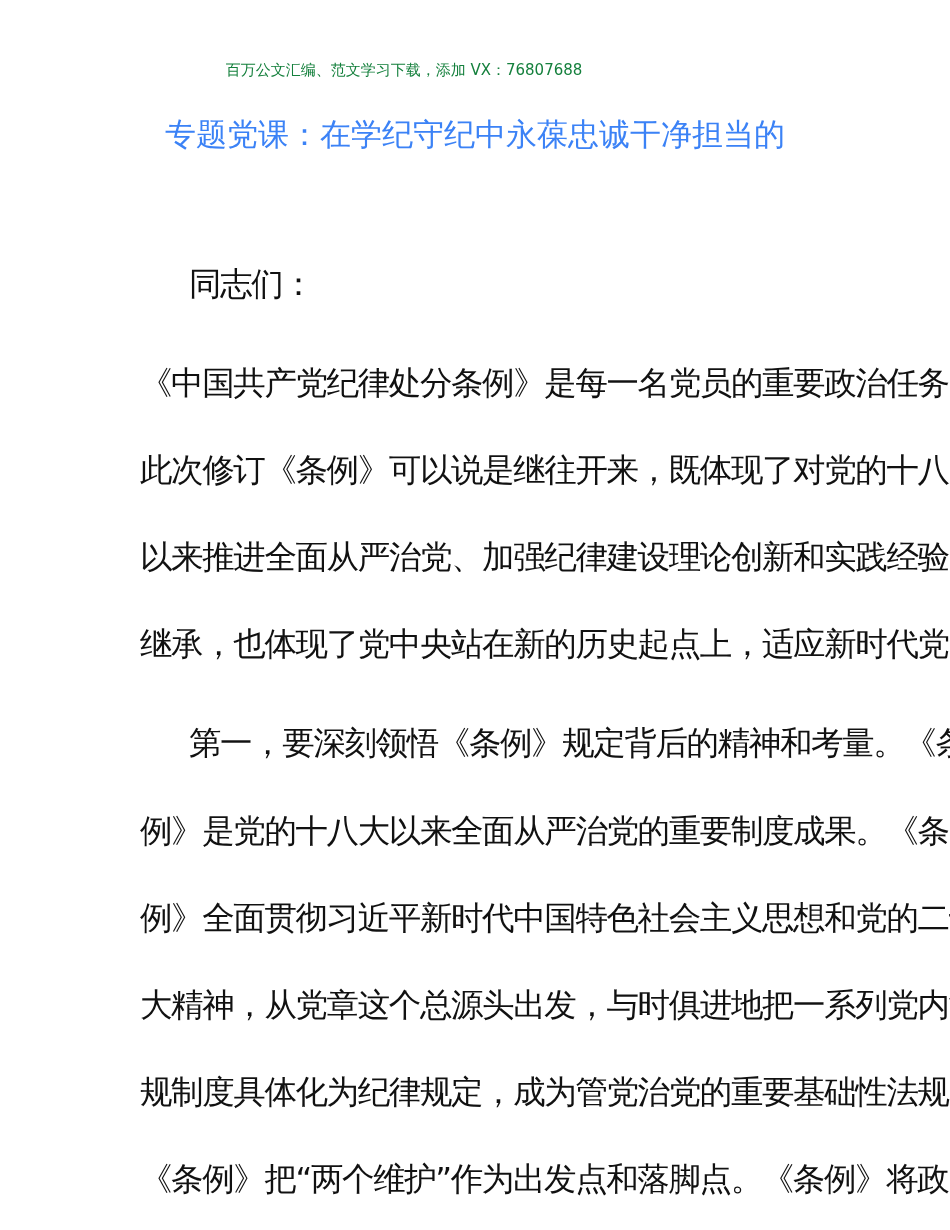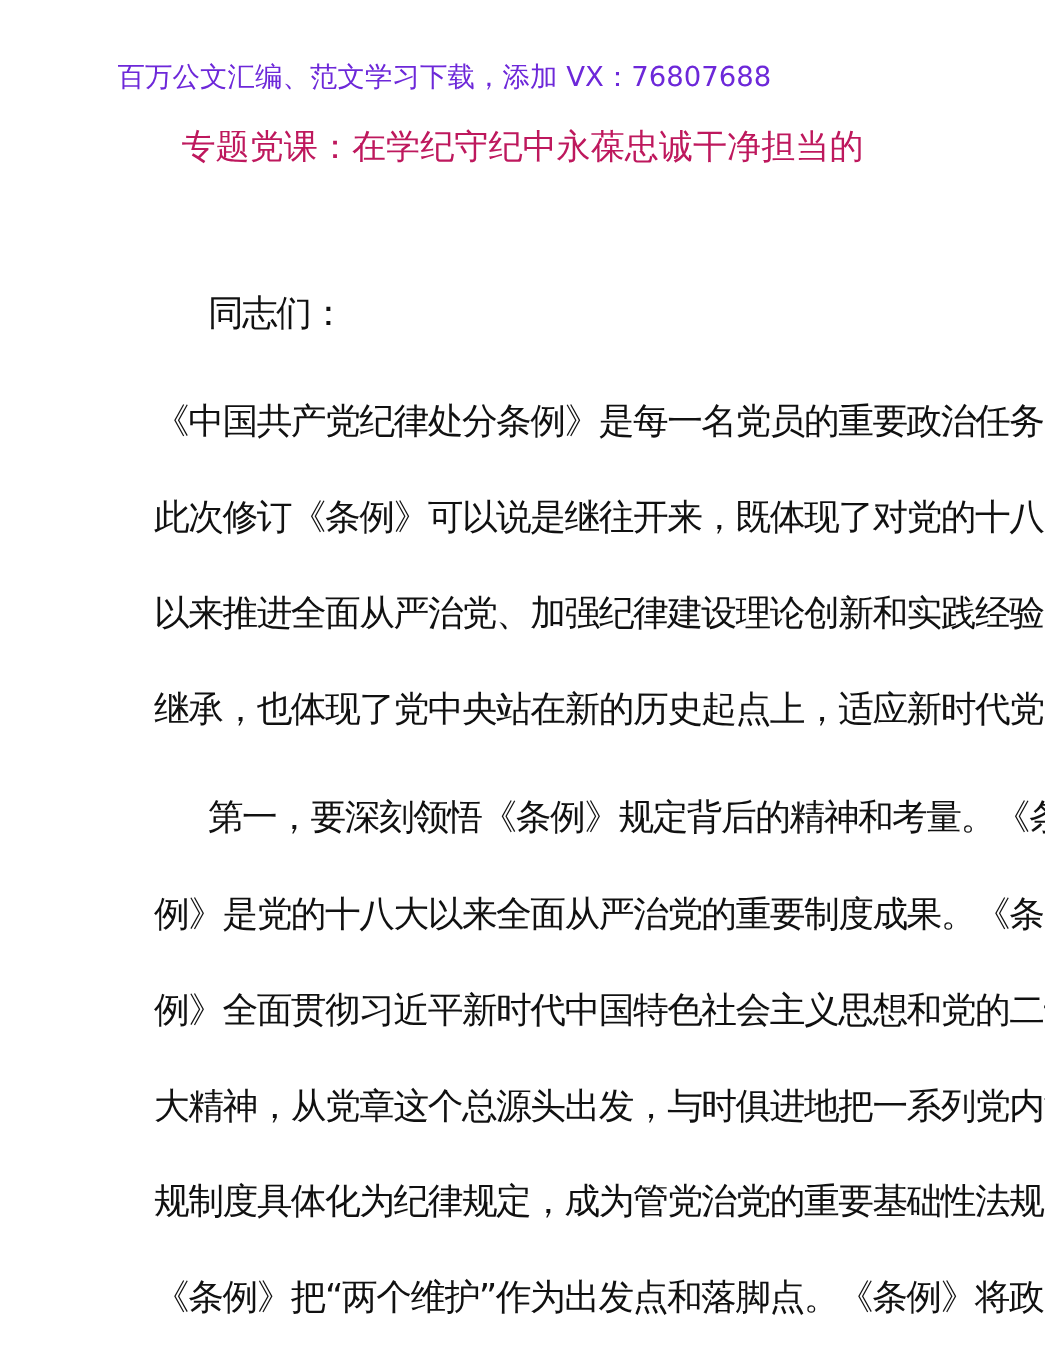--- a/index.html
+++ b/index.html
@@ -1,21 +1,21 @@
 <!DOCTYPE html>
 <html><head>
 <meta charset="utf-8">
 <style>
   html, body { margin: 0; padding: 0; background: #ffffff; }
   body { width: 950px; height: 1230px; position: relative; overflow: hidden;
          font-family: "DejaVu Sans", "Liberation Sans", sans-serif; color: #111; }
   .watermark { position: absolute; top: 55px; left: 0; width: 808px; text-align: center;
-               font-size: 25px; color: #6d28d9; letter-spacing: 0px; line-height: 30px; }
+               font-size: 15px; color: #15803d; letter-spacing: 0px; line-height: 30px; }
   .title { position: absolute; top: 112px; left: 0; width: 950px; text-align: center;
-           font-size: 31px; line-height: 44px; color: #be185d; }
+           font-size: 31px; line-height: 44px; color: #3b82f6; }
   .body { position: absolute; top: 219px; left: 140px; width: 672px; }
   .line { font-size: 32.5px; line-height: 43.1px; height: 43.1px; white-space: nowrap;
           letter-spacing: -1.4px; overflow: visible; margin-top: 44px; }
   .indent { padding-left: 49px; }
   .gap { height: 12px; }
 </style>
 </head>
 <body>
 
 <div class="watermark">百万公文汇编、范文学习下载，添加 VX：76807688</div>

